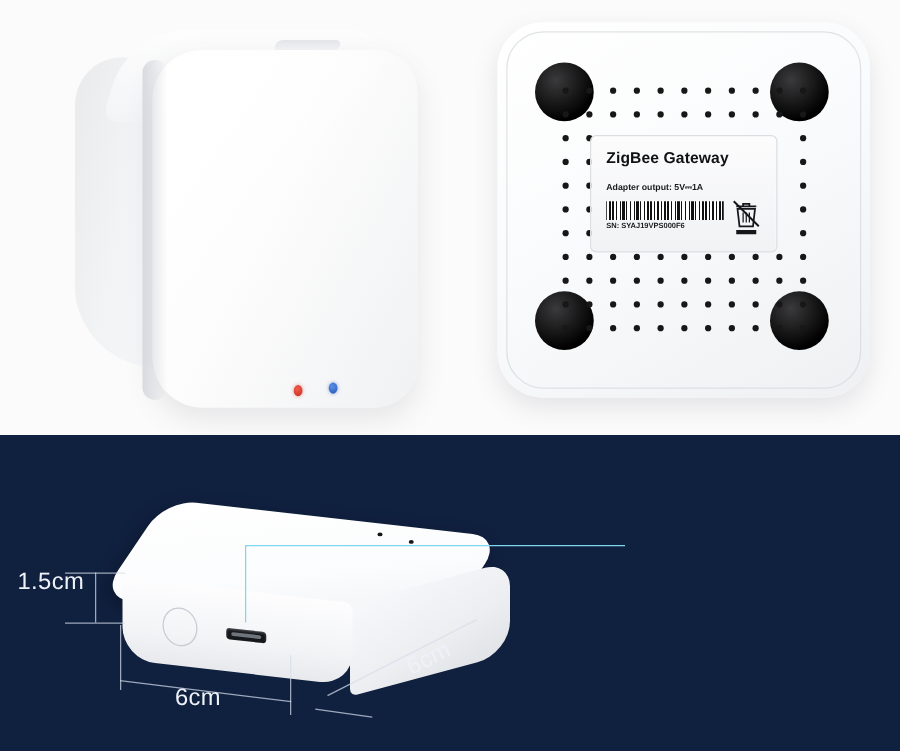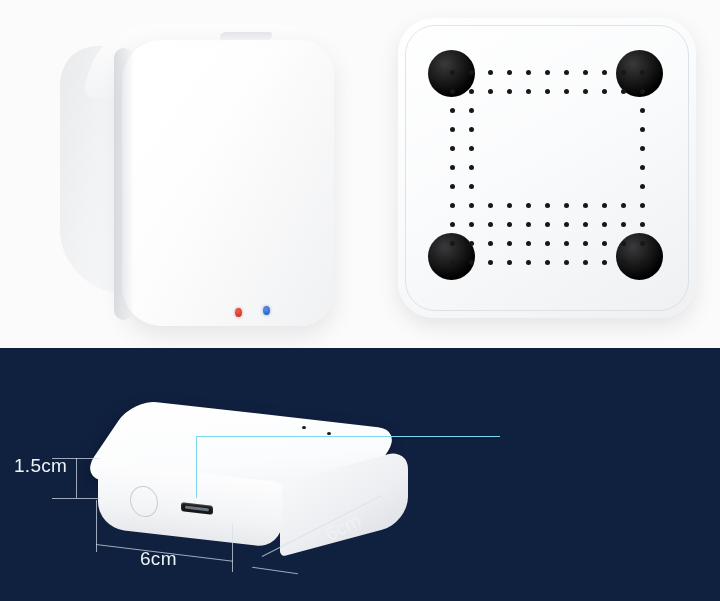--- a/index.html
+++ b/index.html
@@ -214,20 +214,36 @@
           <div class="vdot" style="left: 57px; top: 190px;"></div>
           <div class="vdot" style="left: 76px; top: 190px;"></div>
           <div class="vdot" style="left: 95px; top: 190px;"></div>
           <div class="vdot" style="left: 114px; top: 190px;"></div>
           <div class="vdot" style="left: 133px; top: 190px;"></div>
           <div class="vdot" style="left: 152px; top: 190px;"></div>
           <div class="vdot" style="left: 171px; top: 190px;"></div>
           <div class="vdot" style="left: 190px; top: 190px;"></div>
         </div>
 
+      <div id="device-label">
+        <div id="label-title">ZigBee Gateway</div>
+        <div id="label-adapter">Adapter output:  5V⎓1A</div>
+        <div id="barcode"></div>
+        <div id="label-sn">SN:  SYAJ19VPS000F6</div>
+        <svg id="weee" viewBox="0 0 24 30">
+          <g fill="none" stroke="#15161a" stroke-width="1.4">
+            <path d="M5 8 h14 l-1.6 14 h-10.8 z"></path>
+            <path d="M4 6 h16"></path>
+            <path d="M9.5 6 v-2 h5 v2"></path>
+            <path d="M9.5 11 v8 M12 11 v8 M14.5 11 v8" stroke-width="1"></path>
+            <path d="M2 2 L22 22" stroke-width="1.6"></path>
+          </g>
+          <rect x="4" y="25" width="16" height="3.4" fill="#15161a"></rect>
+        </svg>
+      </div>
     </div>
   </div>
 
   <div id="bottom-panel">
 
     <div id="dim-device">
       <div class="dd-top"></div>
       <div class="dd-right"></div>
       <div class="dd-front"></div>
       <div class="pinhole pin-1"></div>

